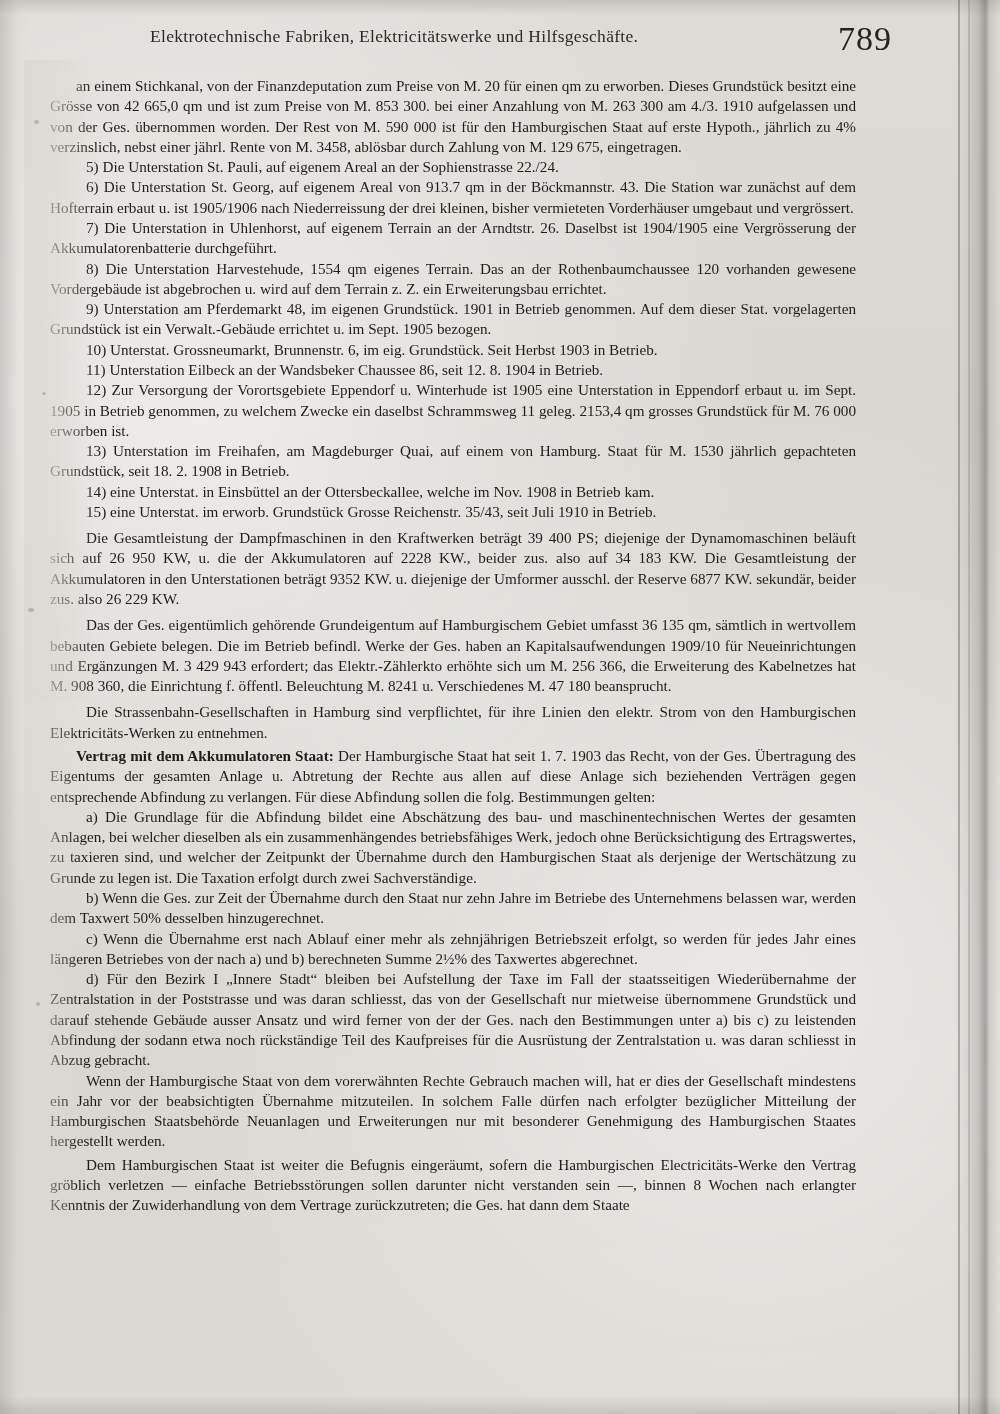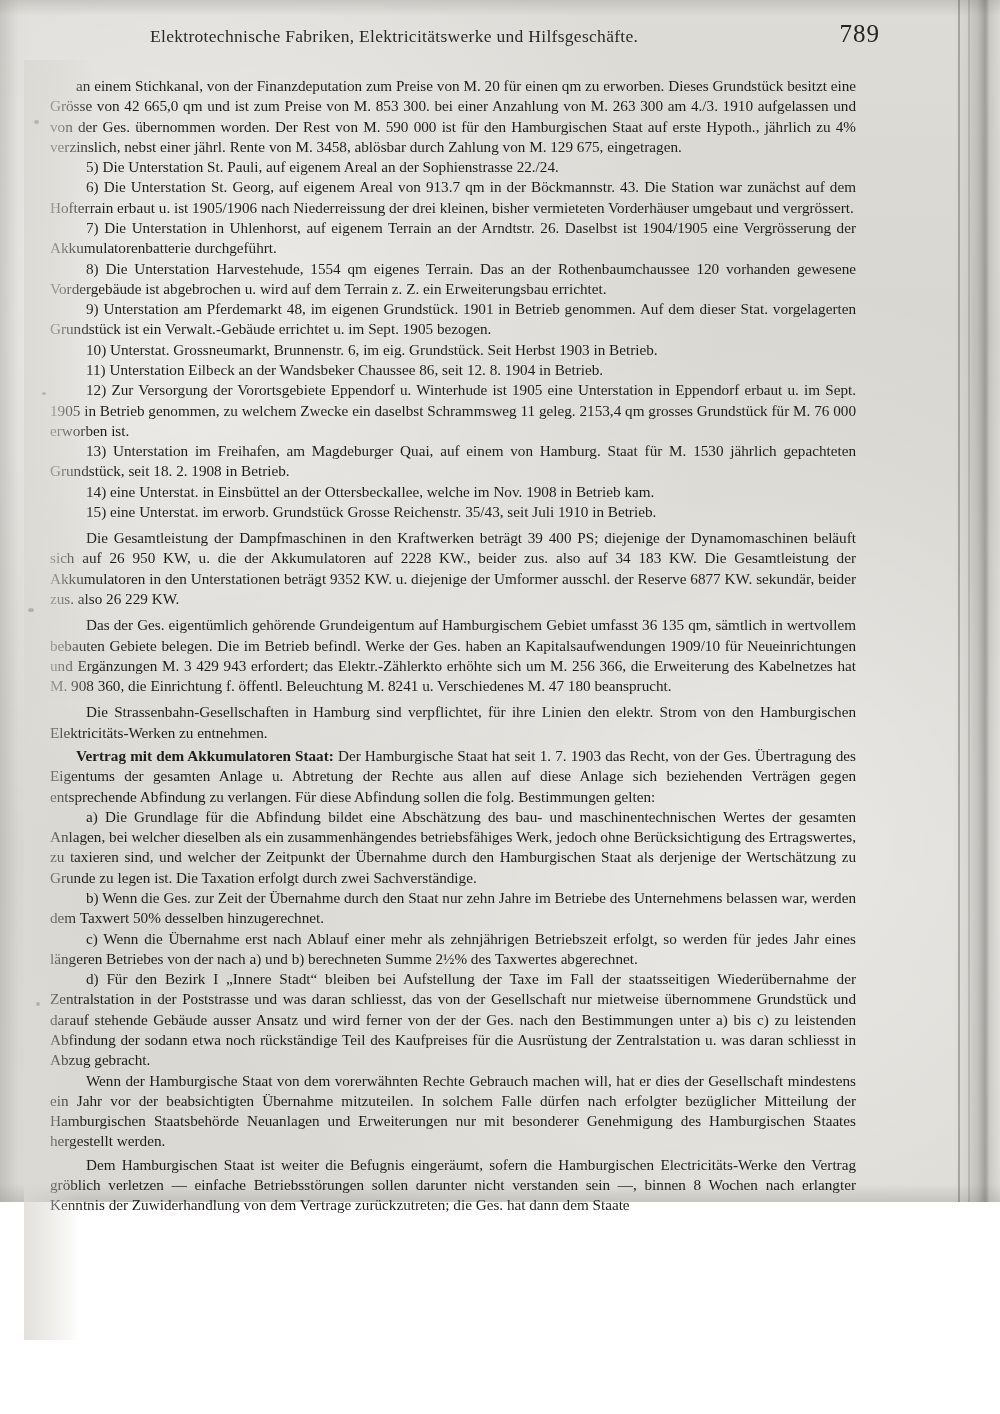--- a/index.html
+++ b/index.html
@@ -9,21 +9,21 @@
   }
   body {
     width: 1000px;
     height: 1414px;
     overflow: hidden;
     font-family: "Liberation Serif", serif;
   }
   .page {
     position: relative;
     width: 1000px;
-    height: 1202px;
+    height: 1414px;
     background: #d9d8d3;
     background-image:
       radial-gradient(circle at 20% 30%, rgba(255,255,255,0.55) 0%, rgba(255,255,255,0) 45%),
       radial-gradient(circle at 75% 70%, rgba(255,255,255,0.45) 0%, rgba(255,255,255,0) 50%),
       linear-gradient(180deg, #dedcd7 0%, #d6d4ce 40%, #dbd9d3 100%);
     box-sizing: border-box;
   }
   
   .gutter-right {
     position: absolute;
@@ -84,22 +84,22 @@
   }
   .running-title {
     font-size: 17.5px;
     letter-spacing: 0.3px;
     color: #2c2a27;
     white-space: nowrap;
   }
   .page-number {
     position: absolute;
     top: 20px;
-    right: 120px;
-    font-size: 25px;
+    right: 108px;
+    font-size: 34px;
     color: #26241f;
     letter-spacing: 1px;
   }
 
   .body-text {
     position: absolute;
     top: 76px;
     left: 50px;
     width: 806px;
     color: #1f1d1a;

